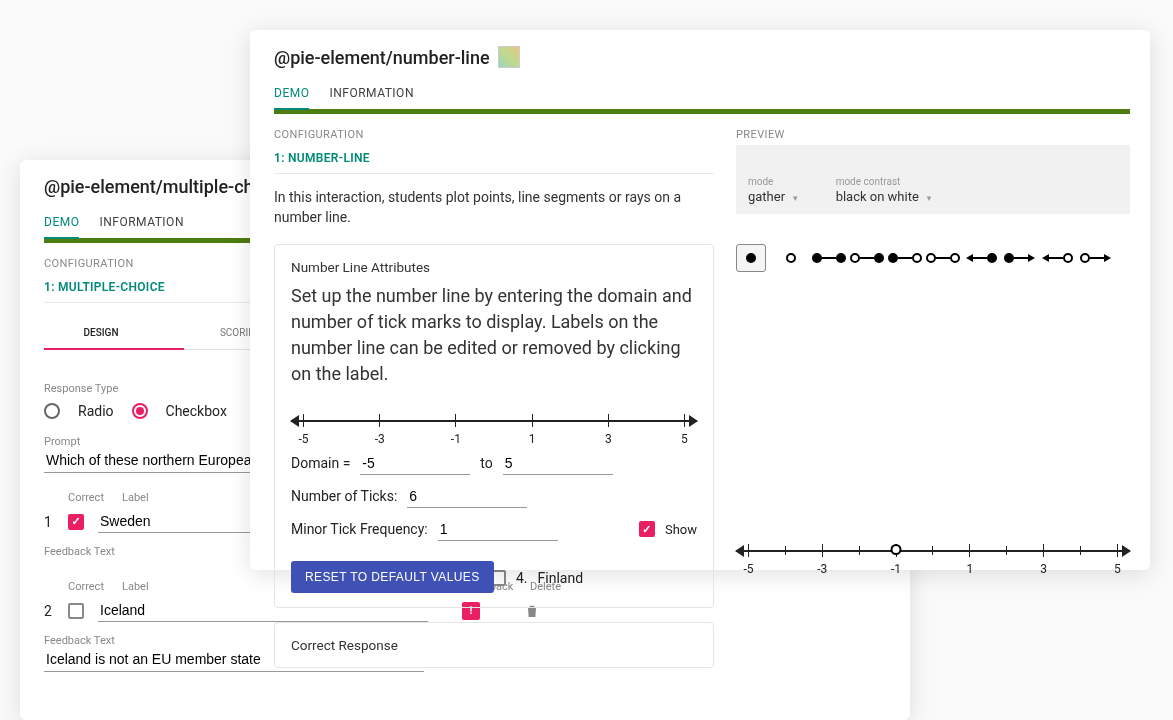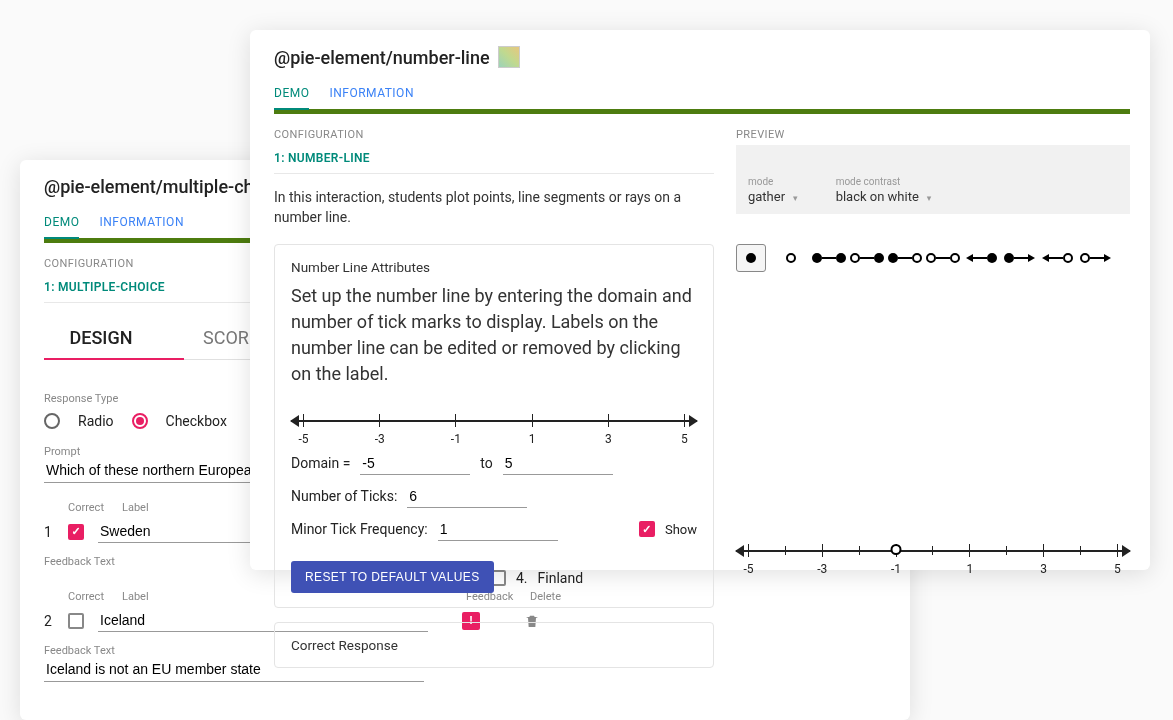--- a/index.html
+++ b/index.html
@@ -5,21 +5,21 @@
   * { box-sizing: border-box; margin: 0; padding: 0; }
   body { font-family: -apple-system, BlinkMacSystemFont, "Segoe UI", Roboto, Arial, sans-serif; background: #fafafa; width: 1173px; height: 720px; position: relative; overflow: hidden; color: #222; }
   .card { background: #fff; border-radius: 6px; box-shadow: 0 4px 24px rgba(0,0,0,0.12); position: absolute; }
   .card-back { left: 20px; top: 160px; width: 890px; height: 560px; }
   .card-front { left: 250px; top: 30px; width: 900px; height: 540px; }
   .card-inner { padding: 16px 20px 0 24px; }
   .title-row { display: flex; align-items: center; gap: 8px; }
   .title { font-size: 18px; font-weight: 500; }
   .badge { width: 22px; height: 22px; background: linear-gradient(45deg,#9cd3b9,#c0d98f,#e7c77e); border: 1px solid #ccc; }
   .tabs { display: flex; gap: 20px; margin-top: 10px; border-bottom: 5px solid #4d7c0f; }
-  .tab { font-size: 12px; letter-spacing: 0.5px; padding: 8px 0; color: #3b82f6; cursor: pointer; }
+  .tab { font-size: 12px; letter-spacing: 0.5px; padding: 8px 0; color: #404040; cursor: pointer; }
   .tab.active { color: #008a7a; border-bottom: 2px solid #008a7a; margin-bottom: -1px; }
   .section-label { font-size: 11px; letter-spacing: 0.4px; color: #888; margin-top: 14px; }
   .section-name { font-size: 12px; font-weight: 600; color: #008a7a; margin-top: 10px; letter-spacing: 0.3px; border-bottom: 1px solid #e8e8e8; padding-bottom: 8px; }
   .description { font-size: 14px; color: #333; margin: 14px 0; line-height: 1.4; }
   .panel { border: 1px solid #e4e4e4; border-radius: 4px; padding: 14px 16px; margin-top: 17px; }
   .panel-title { font-size: 13.5px; color: #333; margin-bottom: 8px; }
   .panel-help { font-size: 18px; color: #333; line-height: 1.45; }
   .nl-axis { position: relative; height: 40px; margin: 14px 0 6px; }
   .nl-line { position: absolute; top: 18px; left: 0; right: 0; height: 2px; background: #222; }
   .nl-arrow-l, .nl-arrow-r { position: absolute; top: 13px; width: 0; height: 0; border-top: 6px solid transparent; border-bottom: 6px solid transparent; }
@@ -50,21 +50,21 @@
   .dot-f { width: 10px; height: 10px; border-radius:50%; background:#000; }
   .dot-o { width: 10px; height: 10px; border-radius:50%; border:2px solid #000; }
   .seg { display:flex; align-items:center; }
   .seg .bar { width: 14px; height: 2px; background:#000; }
   .preview-axis { margin-top: 260px; }
   .preview-axis .nl-ticks .nl-tick.minor { height: 9px; top:2px;}
   .preview-open-pt { position:absolute; top:12px; left:calc(12px + (4/10)*(100% - 24px)); transform:translateX(-50%); width:11px; height:11px; border:2px solid #000; border-radius:50%; background:#fff; }
 
   
   .subtabs { display:flex; border-bottom:1px solid #e0e0e0; margin-top:14px; }
-  .subtab { font-size: 18px; padding: 10px 28px 10px 2px; color:#777; text-align:center; flex:0 0 140px;}
+  .subtab { font-size: 10px; padding: 10px 28px 10px 2px; color:#777; text-align:center; flex:0 0 140px;}
   .subtab.active { color:#222; border-bottom: 2px solid #e91e63; margin-bottom:-1px; font-weight:500;}
   .field-label { font-size: 11px; color: #888; margin-top: 16px; }
   .radio { width: 16px; height:16px; border:2px solid #666; border-radius:50%; display:inline-flex; align-items:center; justify-content:center; vertical-align:middle; cursor:pointer;}
   .radio.sel { border-color:#e91e63; }
   .radio.sel::after { content:""; width:8px; height:8px; border-radius:50%; background:#e91e63; display:block;}
   .hrow { display:flex; gap:18px; align-items:center; margin-top:8px; font-size:14px;}
   .full-input { border:none; border-bottom:1px solid #999; width: 380px; padding:4px 2px; font-size:14px; background:transparent;}
   .choice-header { display:flex; gap:14px; margin-top:18px; font-size:11px; color:#888;}
   .choice-row { display:flex; gap:14px; align-items:center; margin-top:6px; font-size:14px;}
   .choice-row .num { width:10px; }

